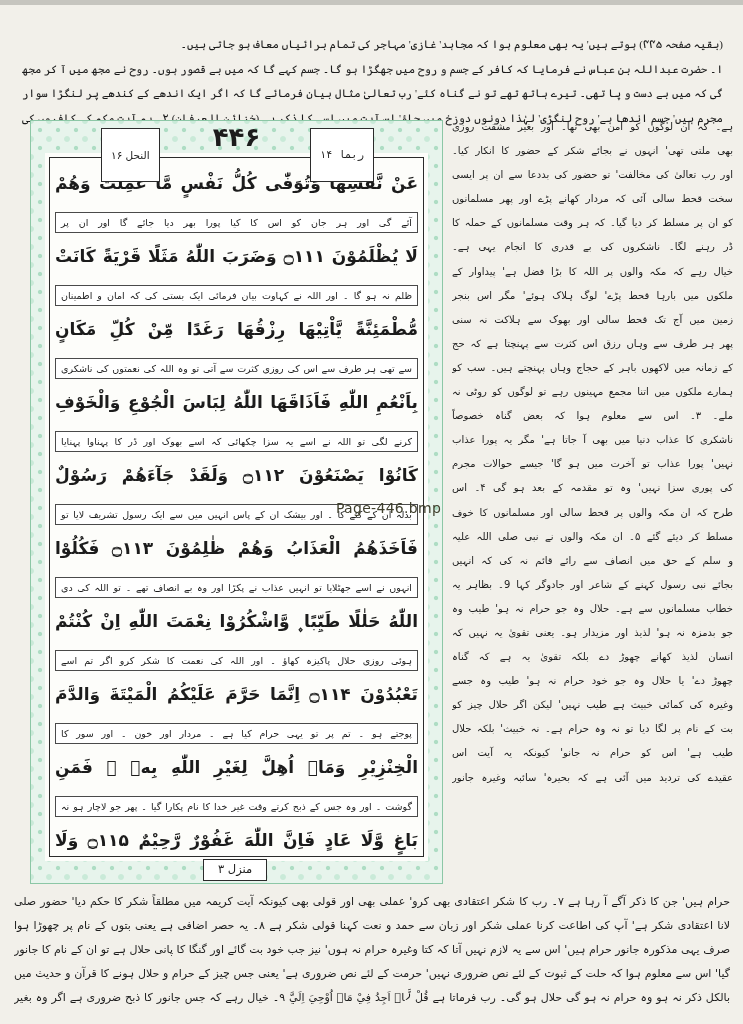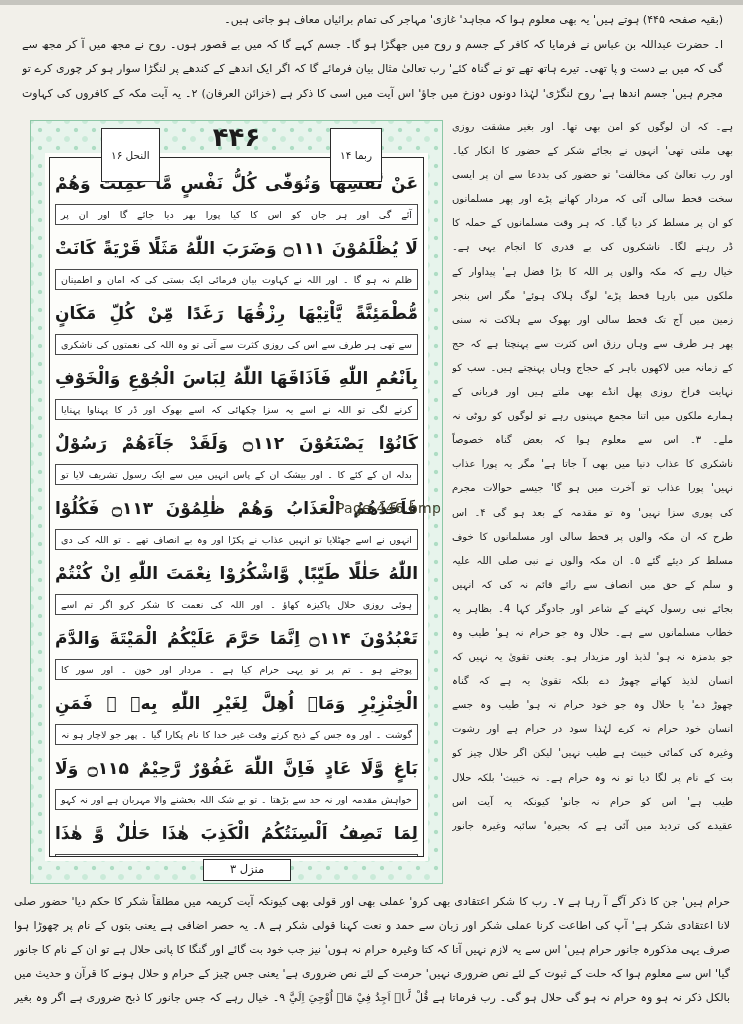--- a/index.html
+++ b/index.html
@@ -12,22 +12,22 @@
   }
   .page{
     position:relative;width:743px;height:1024px;
     background:#f2f0ea;
     overflow:hidden;
   }
   .scan-edge{position:absolute;top:0;left:0;right:0;height:5px;background:#c6c5bf;}
 
   
   .top-block{
-    position:absolute;top:8px;right:20px;left:22px;
-    direction:rtl;font-size:11px;line-height:24.5px;
+    position:absolute;top:32px;right:20px;left:22px;
+    direction:rtl;font-size:11px;line-height:24.5px;font-family:Liberation Serif, serif;
   }
   .top-block .u-line{
     height:24.5px;overflow:hidden;
     text-align:justify;text-align-last:justify;
   }
   .top-block .u-line:first-child{text-align-last:right;}
 
   
   .frame{
     position:absolute;left:30px;top:120px;width:413px;height:764px;
@@ -48,46 +48,46 @@
     box-shadow:0 0 0 4px #fdfdfa;
     padding:5px 5px 20px 5px;
     overflow:hidden;
   }
   .hdr-box{
     position:absolute;top:7px;
     background:#fff;border:1px solid #2b2b2b;
     font-size:10.5px;line-height:12px;padding:20px 9px;
     direction:rtl;white-space:nowrap;
   }
-  .hdr-right{right:60px;}
+  .hdr-right{right:68px;font-family:Liberation Mono, monospace;}
   .hdr-left{left:70px;}
   .hdr-num{
     position:absolute;top:1px;left:0;right:0;text-align:center;
     font-size:26px;font-weight:bold;letter-spacing:3px;direction:rtl;
   }
   .line-arabic{
     font-weight:bold;font-size:17px;line-height:40px;height:40px;
     direction:rtl;text-align:justify;text-align-last:justify;
     overflow:hidden;white-space:normal;
   }
   .line-urdu{
     font-size:9.5px;line-height:17px;height:17px;
-    border:1px solid #4a4a4a;margin:1px 0 3px 0;padding:1px 5px;
+    border:1px solid #4a4a4a;margin:9px 0 3px 0;padding:1px 5px;
     direction:rtl;text-align:justify;text-align-last:justify;
     overflow:hidden;background:#fff;
   }
   .watermark{
     position:absolute;left:336px;top:500px;
     font-size:14px;color:#3f3f2c;letter-spacing:.3px;
     direction:ltr;font-family:"DejaVu Sans",sans-serif;
   }
   .manzil{
     position:absolute;left:203px;top:859px;
     background:#fff;border:1px solid #2b2b2b;
-    font-size:11.5px;line-height:13px;padding:3px 26px 4px;
+    font-size:11.5px;line-height:13px;padding:3px 14px 4px;
     direction:rtl;
   }
 
   
   .right-col{
     position:absolute;top:115px;left:452px;width:281px;
     direction:rtl;font-size:10px;line-height:24.1px;
   }
   .right-col .u-line{
     height:24.1px;overflow:hidden;
@@ -158,35 +158,33 @@
       <div class="u-line">بھی ملتی تھی' انہوں نے بجائے شکر کے حضور کا انکار کیا۔</div>
       <div class="u-line">اور رب تعالیٰ کی مخالفت' تو حضور کی بددعا سے ان پر ایسی</div>
       <div class="u-line">سخت قحط سالی آئی کہ مردار کھانے پڑے اور پھر مسلمانوں</div>
       <div class="u-line">کو ان پر مسلط کر دیا گیا۔ کہ ہر وقت مسلمانوں کے حملہ کا</div>
       <div class="u-line">ڈر رہنے لگا۔ ناشکروں کی بے قدری کا انجام یہی ہے۔</div>
       <div class="u-line">خیال رہے کہ مکہ والوں پر اللہ کا بڑا فضل ہے' پیداوار کے</div>
       <div class="u-line">ملکوں میں بارہا قحط پڑے' لوگ ہلاک ہوئے' مگر اس بنجر</div>
       <div class="u-line">زمین میں آج تک قحط سالی اور بھوک سے ہلاکت نہ سنی</div>
       <div class="u-line">پھر ہر طرف سے وہاں رزق اس کثرت سے پہنچتا ہے کہ حج</div>
       <div class="u-line">کے زمانہ میں لاکھوں باہر کے حجاج وہاں پہنچتے ہیں۔ سب کو</div>
-      <div class="u-line">نہایت فراخ روزی پھل انڈے بھی ملتے ہیں اور قربانی کے</div>
       <div class="u-line">ہمارے ملکوں میں اتنا مجمع مہینوں رہے تو لوگوں کو روٹی نہ</div>
       <div class="u-line">ملے۔ ۳۔ اس سے معلوم ہوا کہ بعض گناہ خصوصاً</div>
       <div class="u-line">ناشکری کا عذاب دنیا میں بھی آ جاتا ہے' مگر یہ پورا عذاب</div>
       <div class="u-line">نہیں' پورا عذاب تو آخرت میں ہو گا' جیسے حوالات مجرم</div>
       <div class="u-line">کی پوری سزا نہیں' وہ تو مقدمہ کے بعد ہو گی ۴۔ اس</div>
       <div class="u-line">طرح کہ ان مکہ والوں پر قحط سالی اور مسلمانوں کا خوف</div>
       <div class="u-line">مسلط کر دیئے گئے ۵۔ ان مکہ والوں نے نبی صلی اللہ علیہ</div>
       <div class="u-line">و سلم کے حق میں انصاف سے رائے قائم نہ کی کہ انہیں</div>
-      <div class="u-line">بجائے نبی رسول کہنے کے شاعر اور جادوگر کہا 4۔ بظاہر یہ</div>
+      <div class="u-line">بجائے نبی رسول کہنے کے شاعر اور جادوگر کہا 9۔ بظاہر یہ</div>
       <div class="u-line">خطاب مسلمانوں سے ہے۔ حلال وہ جو حرام نہ ہو' طیب وہ</div>
       <div class="u-line">جو بدمزہ نہ ہو' لذیذ اور مزیدار ہو۔ یعنی تقویٰ یہ نہیں کہ</div>
       <div class="u-line">انسان لذیذ کھانے چھوڑ دے بلکہ تقویٰ یہ ہے کہ گناہ</div>
       <div class="u-line">چھوڑ دے' یا حلال وہ جو خود حرام نہ ہو' طیب وہ جسے</div>
-      <div class="u-line">انسان خود حرام نہ کرے لہٰذا سود در حرام ہے اور رشوت</div>
       <div class="u-line">وغیرہ کی کمائی خبیث ہے طیب نہیں' لیکن اگر حلال چیز کو</div>
       <div class="u-line">بت کے نام پر لگا دیا تو نہ وہ حرام ہے۔ نہ خبیث' بلکہ حلال</div>
       <div class="u-line">طیب ہے' اس کو حرام نہ جانو' کیونکہ یہ آیت اس</div>
       <div class="u-line">عقیدے کی تردید میں آئی ہے کہ بحیرہ' سائبہ وغیرہ جانور</div>
     </div>
 
   <div class="bottom-block">
       <div class="u-line">حرام ہیں' جن کا ذکر آگے آ رہا ہے ۷۔ رب کا شکر اعتقادی بھی کرو' عملی بھی اور قولی بھی کیونکہ آیت کریمہ میں مطلقاً شکر کا حکم دیا' حضور صلی اللہ علیہ و سلم پر ایمان</div>
       <div class="u-line">لانا اعتقادی شکر ہے' آپ کی اطاعت کرنا عملی شکر اور زبان سے حمد و نعت کہنا قولی شکر ہے ۸۔ یہ حصر اضافی ہے یعنی بتوں کے نام پر چھوڑا ہوا جانور حرام نہیں بلکہ</div>
       <div class="u-line">صرف یہی مذکورہ جانور حرام ہیں' اس سے یہ لازم نہیں آتا کہ کتا وغیرہ حرام نہ ہوں' نیز جب خود بت گائے اور گنگا کا پانی حلال ہے تو ان کے نام کا جانور کیوں حرام ہو</div>

